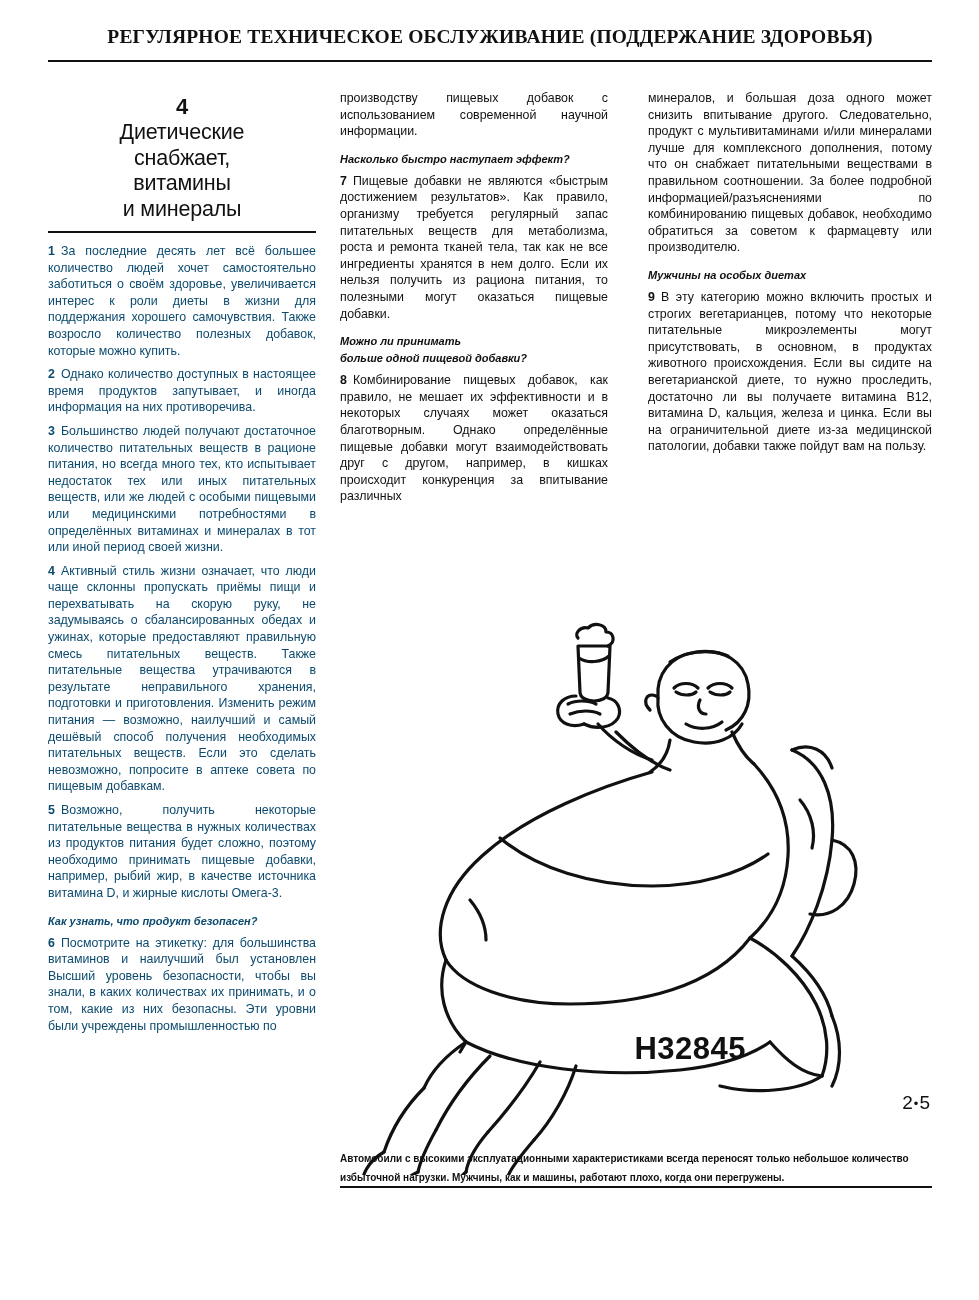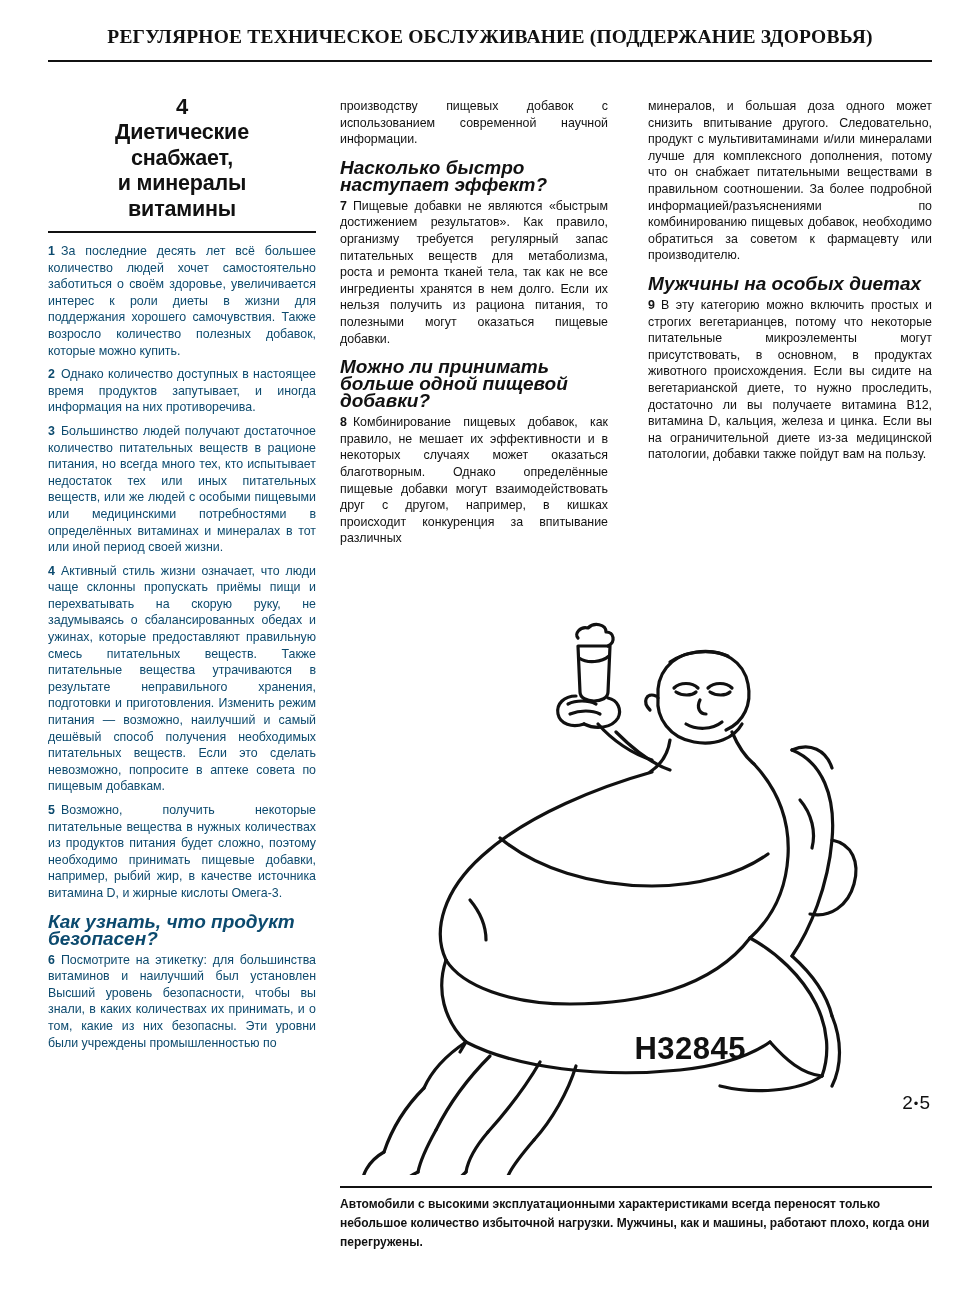--- a/index.html
+++ b/index.html
@@ -43,56 +43,56 @@
   .col1 { left:48px; width:268px; }
   .col2 { left:340px; width:268px; }
   .col3 { left:648px; width:284px; }
 
   .chapter-block { text-align:center; margin-bottom:6px; }
   .chapter-num {
     font-size:22px; font-weight:bold; line-height:26px;
     margin-top:4px;
   }
   .chapter-title {
-    font-size:21.5px; font-weight:bold; line-height:25.5px;
+    font-size:21.5px; font-weight:normal; line-height:25.5px;
     letter-spacing:-0.2px;
   }
   .chapter-rule {
     margin:9px auto 10px auto; width:100%; height:2px; background:#111;
   }
 
   .para { margin:0 0 7px 0; }
   .para .num {
     font-weight:bold;
     margin-right:6px;
   }
   .subhead {
     font-style:italic;
     font-weight:bold;
-    font-size:19px;
+    font-size:11px;
     line-height:17px;
     margin:11px 0 5px 0;
     text-align:left;
   }
-  .top-para { margin-top:8px; }
+  .top-para { margin-top:0; }
 
   
   .faded { color:#0c4a6e; }
 
   
   .illus {
     position:absolute; left:340px; top:600px; width:592px; height:575px;
   }
   .code-label {
     position:absolute; right:186px; bottom:108px;
     font-size:31px; font-weight:bold; letter-spacing:0.5px;margin-left:32px;
   }
   .caption {
-    position:absolute; left:340px; top:1195px; width:592px;
-    font-size:12px; line-height:19px; font-weight:bold;
+    position:absolute; left:340px; top:1149px; width:592px;
+    font-size:10px; line-height:19px; font-weight:bold;
     text-align:left;
   }
   .caption-rule {
     position:absolute; left:340px; top:1186px; width:592px; height:2px;
     background:#111;
   }
   .page-num {
     position:absolute; right:48px; bottom:24px;
     font-size:19px; font-weight:normal;
     letter-spacing:1px;
@@ -108,22 +108,22 @@
     <div class="header-title">РЕГУЛЯРНОЕ ТЕХНИЧЕСКОЕ ОБСЛУЖИВАНИЕ (ПОДДЕРЖАНИЕ ЗДОРОВЬЯ)</div>
   </div>
   <div class="header-rule"></div>
 
   <div class="col col1">
 
     <div class="chapter-block">
       <div class="chapter-num">4</div>
       <div class="chapter-title">Диетические</div>
       <div class="chapter-title">снабжает,</div>
+      <div class="chapter-title">витамины</div>
       <div class="chapter-title">и минералы</div>
-      <div class="chapter-title">витамины</div>
       <div class="chapter-rule"></div>
     </div>
 
     <p class="para faded">
       <span class="num">1</span><span>За последние десять лет всё большее количество людей хочет самостоятельно заботиться о своём здоровье, увеличивается интерес к роли диеты в жизни для поддержания хорошего самочувствия. Также возросло количество полезных добавок, которые можно купить.</span>
     </p>
 
     <p class="para faded">
       <span class="num">2</span><span>Однако количество доступных в настоящее время продуктов запутывает, и иногда информация на них противоречива.</span>
     </p>

